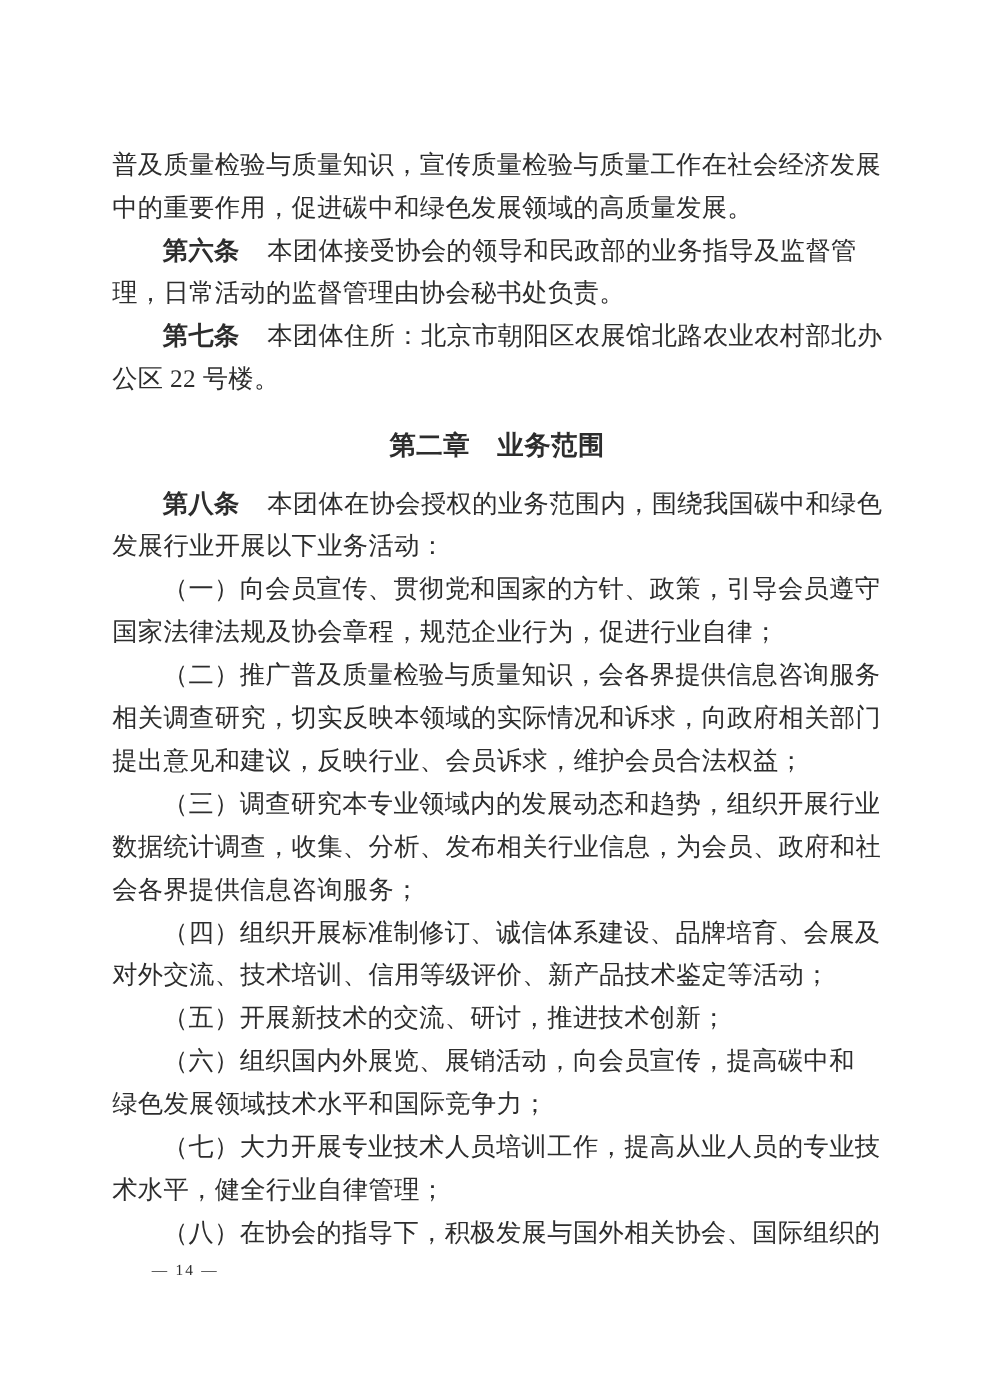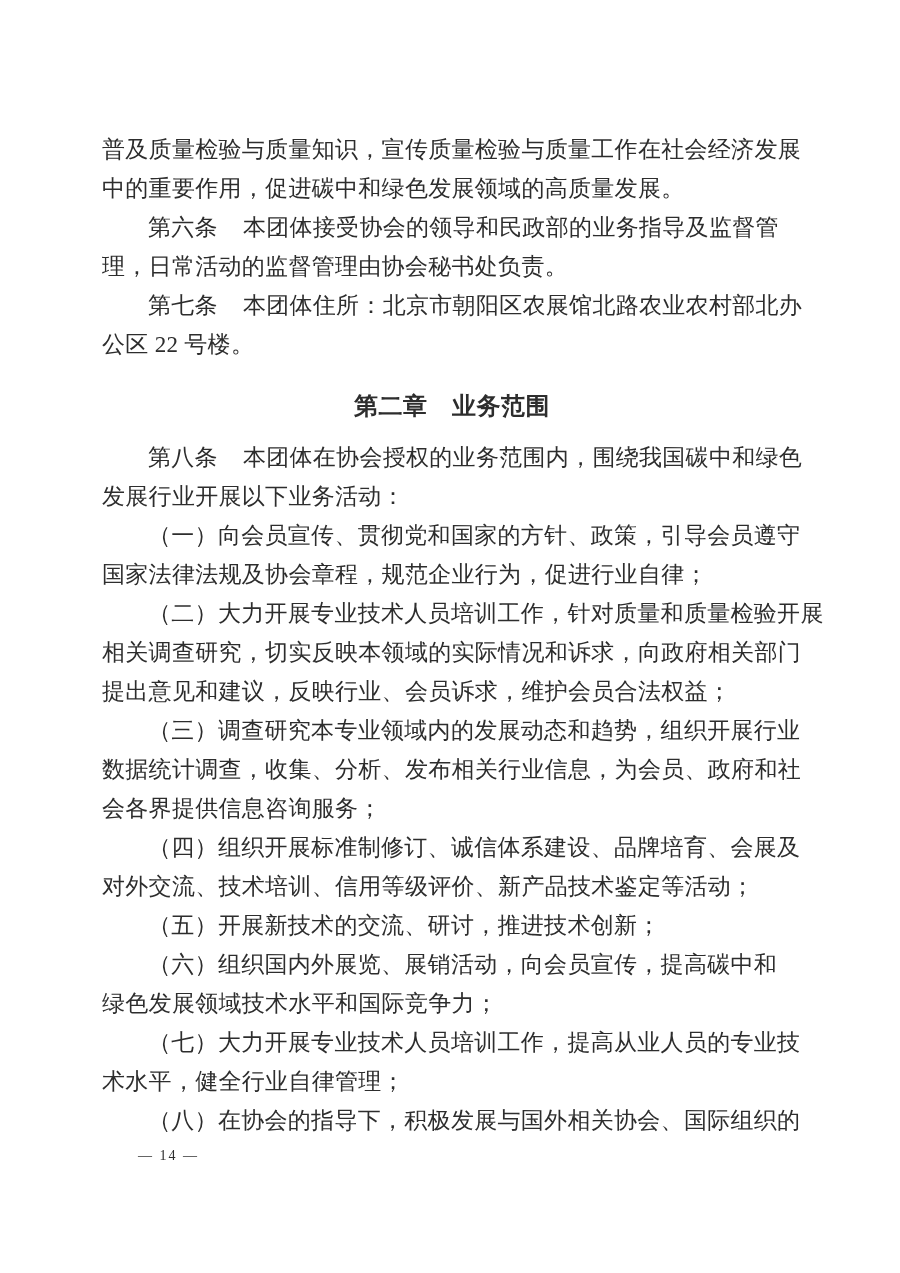--- a/index.html
+++ b/index.html
@@ -27,21 +27,21 @@
   }
   .line {
     white-space: nowrap;
     height: 39px;
   }
   .line.article,
   .line.indent {
     text-indent: 46px;
   }
   .lead {
-    font-weight: normal;
+    font-weight: bold;
     margin-right: 25px;
   }
   .line.heading {
     text-align: center;
     text-indent: 0;
     font-family: "Liberation Sans", "DejaVu Sans", sans-serif;
     font-weight: bold;
     font-size: 24px;
     margin-top: 22px;
     margin-bottom: 13px;
@@ -66,21 +66,21 @@
       <div class="line plain">中的重要作用，促进碳中和绿色发展领域的高质量发展。</div>
       <div class="line article"><span class="lead">第六条</span><span>本团体接受协会的领导和民政部的业务指导及监督管</span></div>
       <div class="line plain">理，日常活动的监督管理由协会秘书处负责。</div>
       <div class="line article"><span class="lead">第七条</span><span>本团体住所：北京市朝阳区农展馆北路农业农村部北办</span></div>
       <div class="line plain">公区 22 号楼。</div>
       <div class="line heading">第二章　业务范围</div>
       <div class="line article"><span class="lead">第八条</span><span>本团体在协会授权的业务范围内，围绕我国碳中和绿色</span></div>
       <div class="line plain">发展行业开展以下业务活动：</div>
       <div class="line indent">（一）向会员宣传、贯彻党和国家的方针、政策，引导会员遵守</div>
       <div class="line plain">国家法律法规及协会章程，规范企业行为，促进行业自律；</div>
-      <div class="line indent">（二）大力开展专业技术人员培训工作，针对质量和质量检验开展</div>
+      <div class="line indent">（二）推广普及质量检验与质量知识，会各界提供信息咨询服务</div>
       <div class="line plain">相关调查研究，切实反映本领域的实际情况和诉求，向政府相关部门</div>
       <div class="line plain">提出意见和建议，反映行业、会员诉求，维护会员合法权益；</div>
       <div class="line indent">（三）调查研究本专业领域内的发展动态和趋势，组织开展行业</div>
       <div class="line plain">数据统计调查，收集、分析、发布相关行业信息，为会员、政府和社</div>
       <div class="line plain">会各界提供信息咨询服务；</div>
       <div class="line indent">（四）组织开展标准制修订、诚信体系建设、品牌培育、会展及</div>
       <div class="line plain">对外交流、技术培训、信用等级评价、新产品技术鉴定等活动；</div>
       <div class="line indent">（五）开展新技术的交流、研讨，推进技术创新；</div>
       <div class="line indent">（六）组织国内外展览、展销活动，向会员宣传，提高碳中和</div>
       <div class="line plain">绿色发展领域技术水平和国际竞争力；</div>

